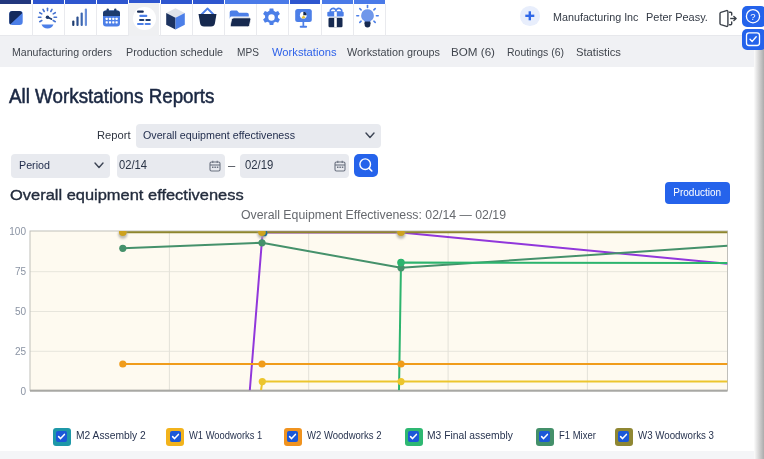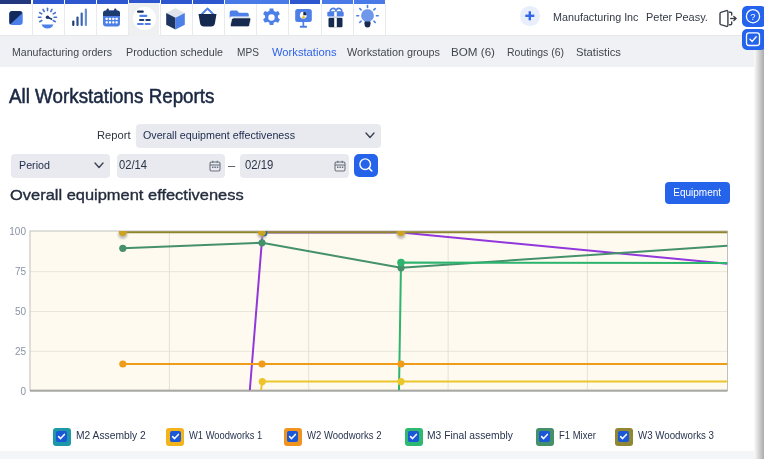--- a/index.html
+++ b/index.html
@@ -219,22 +219,23 @@
       <rect x="5.4" y="6.5" width="1.5" height="1.5" fill="#6b7280"></rect>
       <rect x="7.8" y="6.5" width="1.5" height="1.5" fill="#6b7280"></rect>
   </svg>
   <div class="abs" style="left:354px;top:153.5px;width:24px;height:23px;background:#2563eb;border-radius:5px;"></div>
   <svg class="abs" style="left:354px;top:153.5px;" width="24" height="23" viewBox="0 0 24 23">
     <circle cx="11.2" cy="10.2" r="5.3" fill="none" stroke="#fff" stroke-width="1.4"></circle>
     <line x1="15.2" y1="14.4" x2="17.8" y2="17" stroke="#fff" stroke-width="1.6" stroke-linecap="round"></line>
   </svg>
 
   <div class="abs" style="left:9.8px;top:186px;font-size:15px;font-weight:normal;-webkit-text-stroke:0.35px #232c3d;color:#232c3d;transform:scaleX(1.096);transform-origin:0 50%;">Overall equipment effectiveness</div>
-  <div class="abs" style="left:664.7px;top:182.4px;width:65px;height:22px;background:#2563eb;border-radius:4px;color:#fff;font-size:10px;text-align:center;line-height:22px;">Equipment</div>
-
+  <div class="abs" style="left:664.7px;top:182.4px;width:65px;height:22px;background:#2563eb;border-radius:4px;color:#fff;font-size:10px;text-align:center;line-height:22px;">Production</div>
+
+  <div class="abs" style="left:0;top:207.5px;width:747px;text-align:center;font-size:12.3px;color:#66696e;">Overall Equipment Effectiveness: 02/14 — 02/19</div>
 
   <svg class="abs" style="left:0;top:0;" width="764" height="459" viewBox="0 0 764 459">
     <defs>
       <clipPath id="plotclip">
           <rect x="30" y="231" width="697.5" height="159.3"></rect>
         </clipPath>
       <filter id="dotblur" x="-60%" y="-60%" width="220%" height="220%">
           <feGaussianBlur stdDeviation="1.1"></feGaussianBlur>
         </filter>
     </defs>

